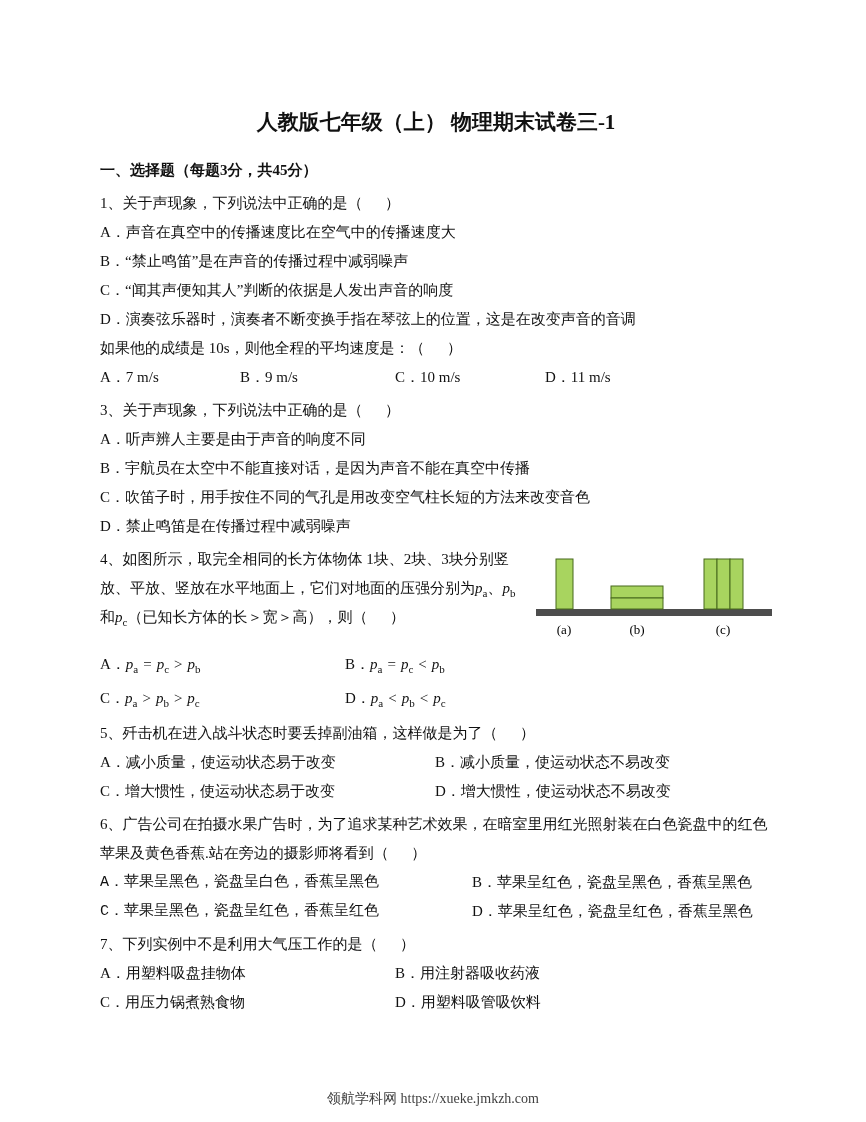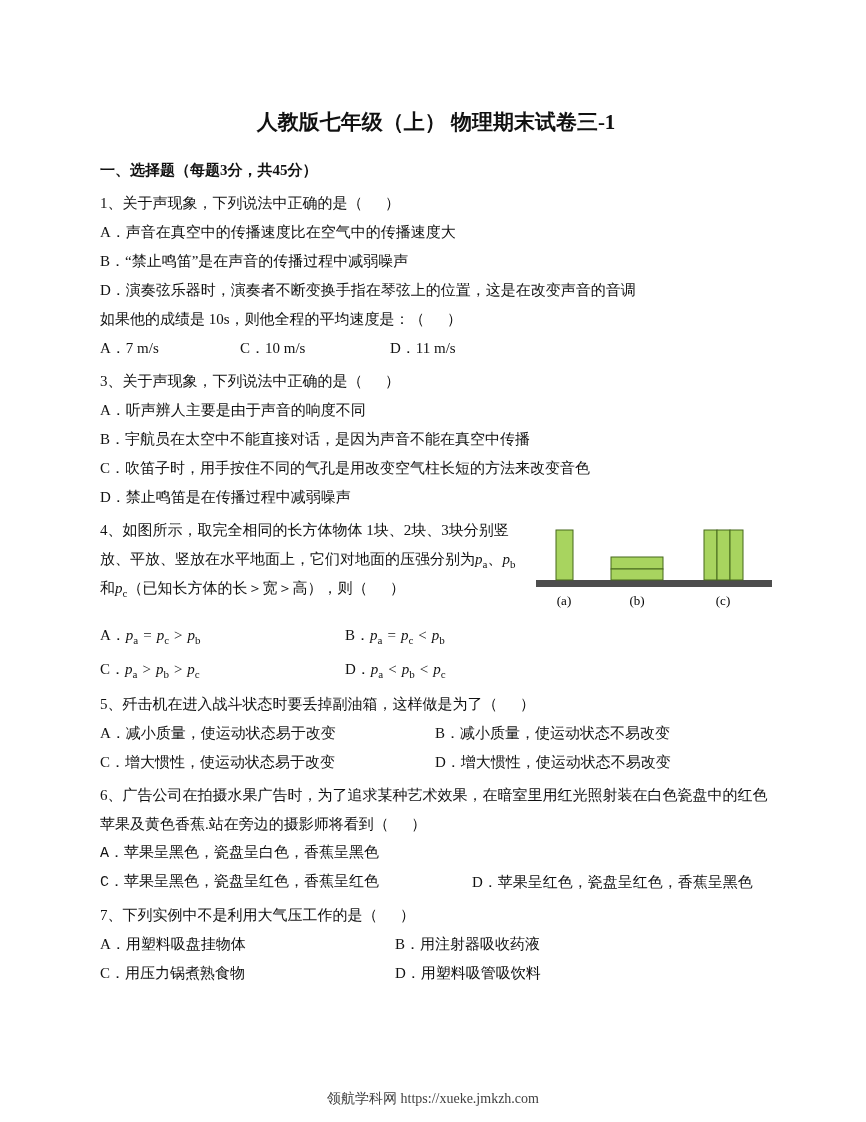--- a/index.html
+++ b/index.html
@@ -36,25 +36,27 @@
 
 <div class="page">
 
   <h1 class="title">人教版七年级（上） 物理期末试卷三-1</h1>
 
   <div class="line section">一、选择题（每题3分，共45分）</div>
 
   <div class="line stem">1、关于声现象，下列说法中正确的是（      ）</div>
   <div class="line">A．声音在真空中的传播速度比在空气中的传播速度大</div>
   <div class="line">B．“禁止鸣笛”是在声音的传播过程中减弱噪声</div>
+  <div class="line">C．“闻其声便知其人”判断的依据是人发出声音的响度</div>
   <div class="line">D．演奏弦乐器时，演奏者不断变换手指在琴弦上的位置，这是在改变声音的音调</div>
 
   <div class="line">如果他的成绩是 10s，则他全程的平均速度是：（      ）</div>
   <div class="line cols">
     <span class="col c2a">A．7 m/s</span>
+    <span class="col c2b">B．9 m/s</span>
     <span class="col c2c">C．10 m/s</span>
     <span class="col">D．11 m/s</span>
   </div>
 
   <div class="line stem">3、关于声现象，下列说法中正确的是（      ）</div>
   <div class="line">A．听声辨人主要是由于声音的响度不同</div>
   <div class="line">B．宇航员在太空中不能直接对话，是因为声音不能在真空中传播</div>
   <div class="line">C．吹笛子时，用手按住不同的气孔是用改变空气柱长短的方法来改变音色</div>
   <div class="line">D．禁止鸣笛是在传播过程中减弱噪声</div>
 
@@ -98,20 +100,21 @@
   </div>
   <div class="line cols">
     <span class="col c5">C．增大惯性，使运动状态易于改变</span>
     <span class="col">D．增大惯性，使运动状态不易改变</span>
   </div>
 
   <div class="line stem">6、广告公司在拍摄水果广告时，为了追求某种艺术效果，在暗室里用红光照射装在白色瓷盘中的红色</div>
   <div class="line">苹果及黄色香蕉.站在旁边的摄影师将看到（      ）</div>
   <div class="line cols">
     <span class="col c6">A．苹果呈黑色，瓷盘呈白色，香蕉呈黑色</span>
+    <span class="col">B．苹果呈红色，瓷盘呈黑色，香蕉呈黑色</span>
   </div>
   <div class="line cols">
     <span class="col c6">C．苹果呈黑色，瓷盘呈红色，香蕉呈红色</span>
     <span class="col">D．苹果呈红色，瓷盘呈红色，香蕉呈黑色</span>
   </div>
 
   <div class="line stem">7、下列实例中不是利用大气压工作的是（      ）</div>
   <div class="line cols">
     <span class="col c7">A．用塑料吸盘挂物体</span>
     <span class="col">B．用注射器吸收药液</span>

